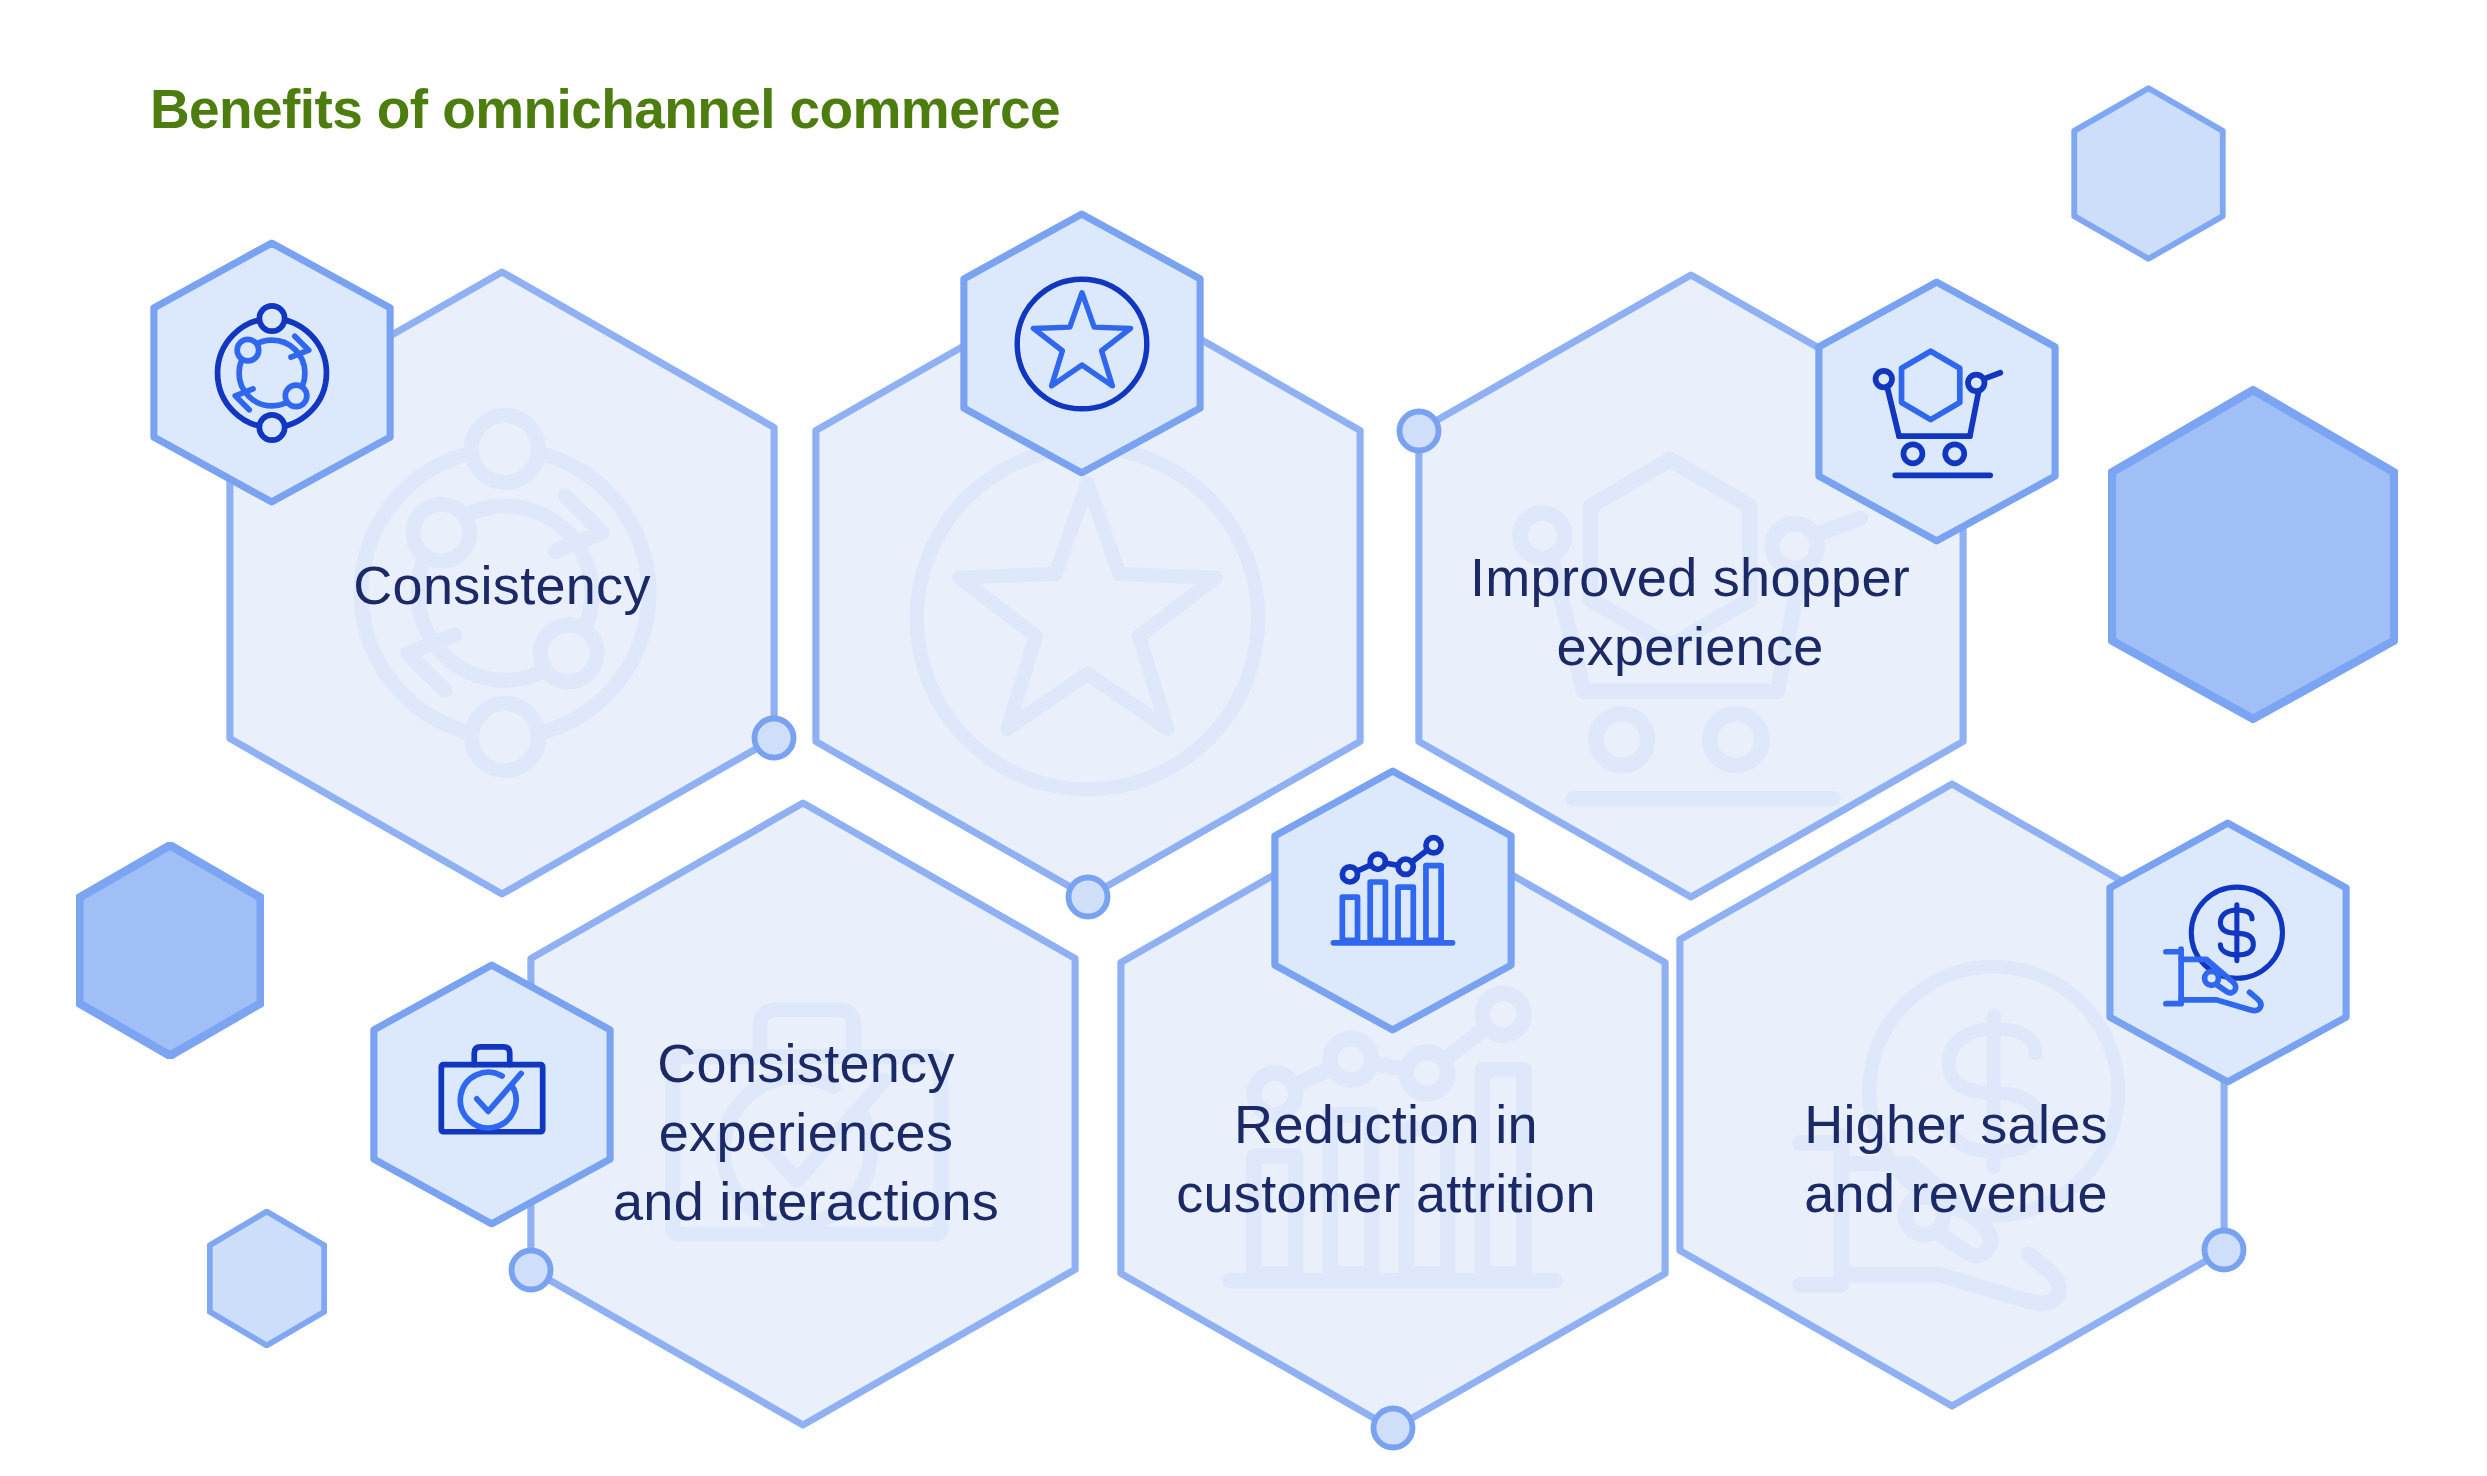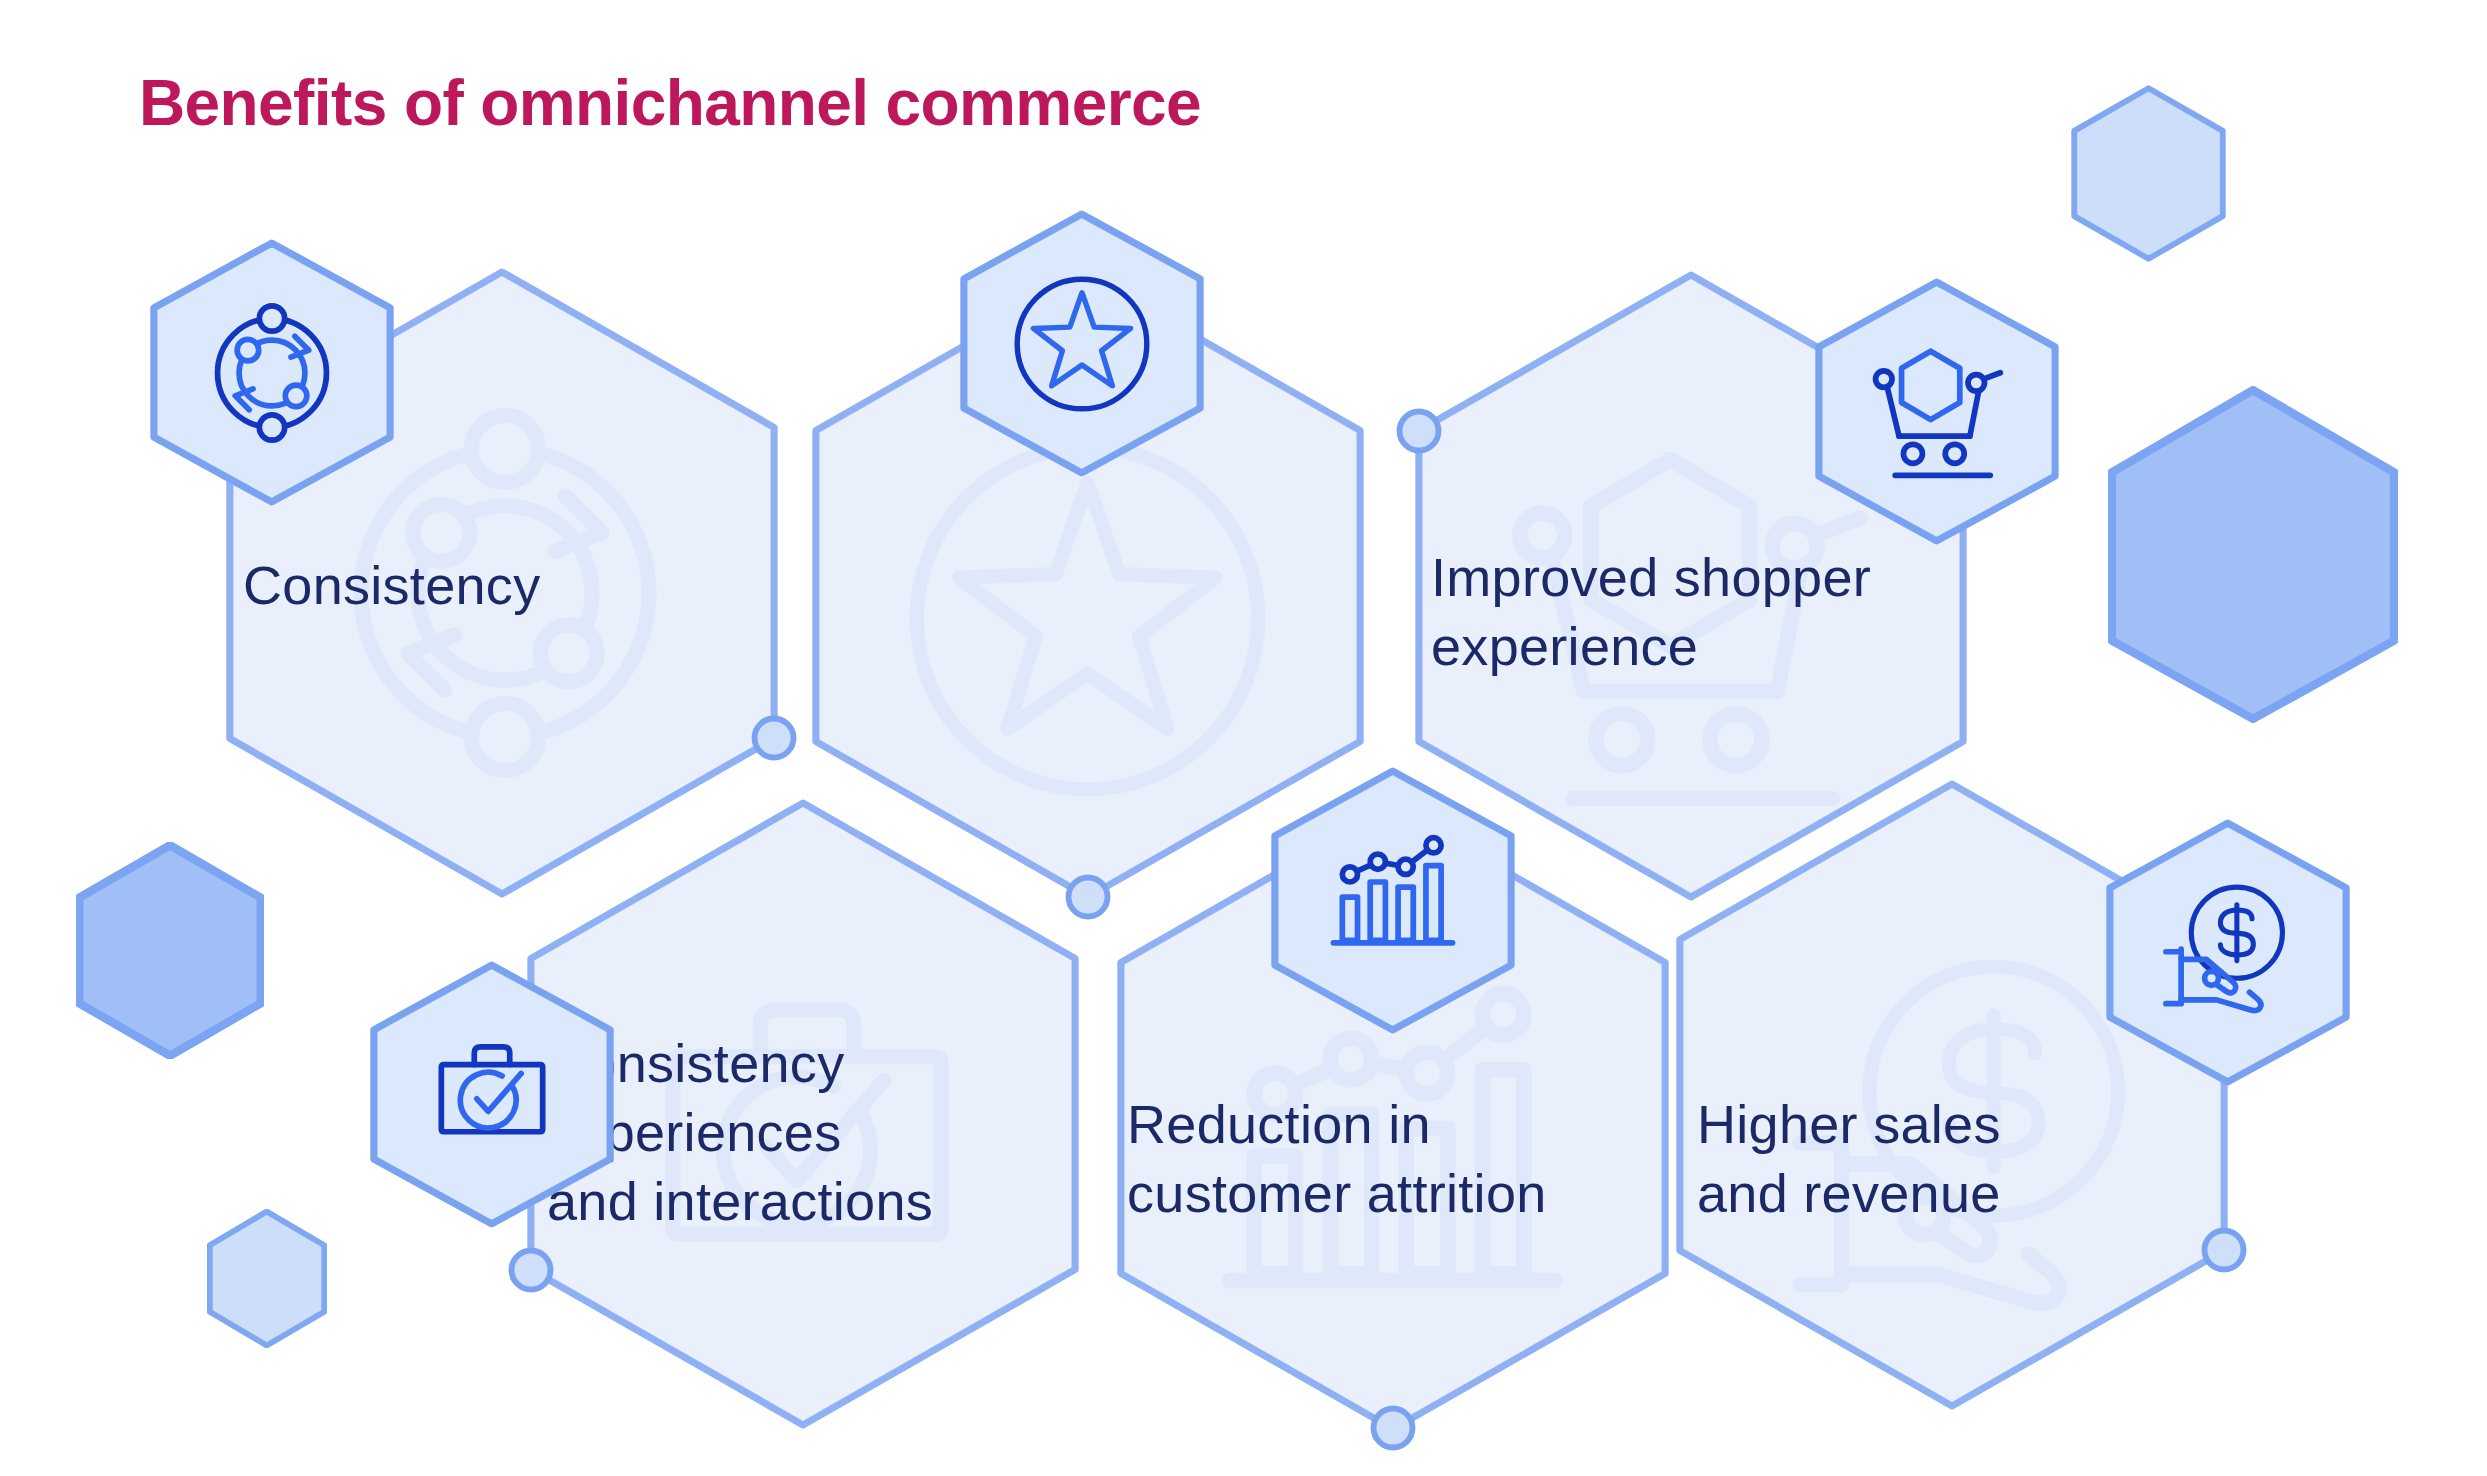--- a/index.html
+++ b/index.html
@@ -1,41 +1,41 @@
 <!DOCTYPE html>
 <html style="font-size:10.4px"><head>
 <meta charset="utf-8">
 <style>
   html,body{margin:0;padding:0;background:#ffffff;}
   body{width:2487px;height:1477px;overflow:hidden;font-family:"Liberation Sans",sans-serif;}
   .canvas{position:relative;width:2487px;height:1477px;background:#ffffff;overflow:hidden;}
 
   .page-title{
-    position:absolute;left:135px;top:62px;margin:4px;
-    font-size:64px;font-weight:700;letter-spacing:-0.6px;
-    color:#be185d;white-space:nowrap;
+    position:absolute;left:135px;top:62px;margin:15px;
+    font-size:55px;font-weight:700;letter-spacing:-0.6px;
+    color:#4d7c0f;white-space:nowrap;
   }
 
   .card{position:absolute;z-index:1;}
   .hex-svg{position:absolute;left:0;top:0;display:block;}
   .hex-shape{fill:#e9f0fc;stroke:#8fb1f4;stroke-width:11;stroke-linejoin:round;}
 
   .badge{position:absolute;z-index:3;width:244px;height:267px;}
   .badge-hex{fill:#dce8fb;stroke:#79a2f1;stroke-width:11;stroke-linejoin:round;}
   .badge-icon{position:absolute;left:50%;top:50%;transform:translate(-50%,-50%);}
 
   .vertex-dot{position:absolute;z-index:2;}
   .vertex-dot circle{fill:#cfdffa;stroke:#79a2f1;stroke-width:9;}
 
   .wm{position:absolute;z-index:1;opacity:1;}
   .wm use{color:#dee8fa;}
 
   .label{
     position:absolute;z-index:2;width:518px;transform:translateY(-50%);
-    text-align:left;color:#1b2a67;font-size:54px;line-height:1.28;
+    text-align:center;color:#1b2a67;font-size:54px;line-height:1.28;
     white-space:pre-line;letter-spacing:0.3px;
   }
 
   .deco{position:absolute;z-index:0;display:block;}
   .deco-solid{fill:#a1bff7;stroke:#7ba4f2;stroke-width:13;stroke-linejoin:round;}
   .deco-light{fill:#cddefa;stroke:#80a7f1;stroke-width:9;stroke-linejoin:round;}
 
   
   .ic-badge{--s1:#1136bf;--s2:#2f67ee;--f1:#dce8fb;}
   .ic-wm{--s1:#dee8fa;--s2:#dee8fa;--f1:#e9f0fc;}

